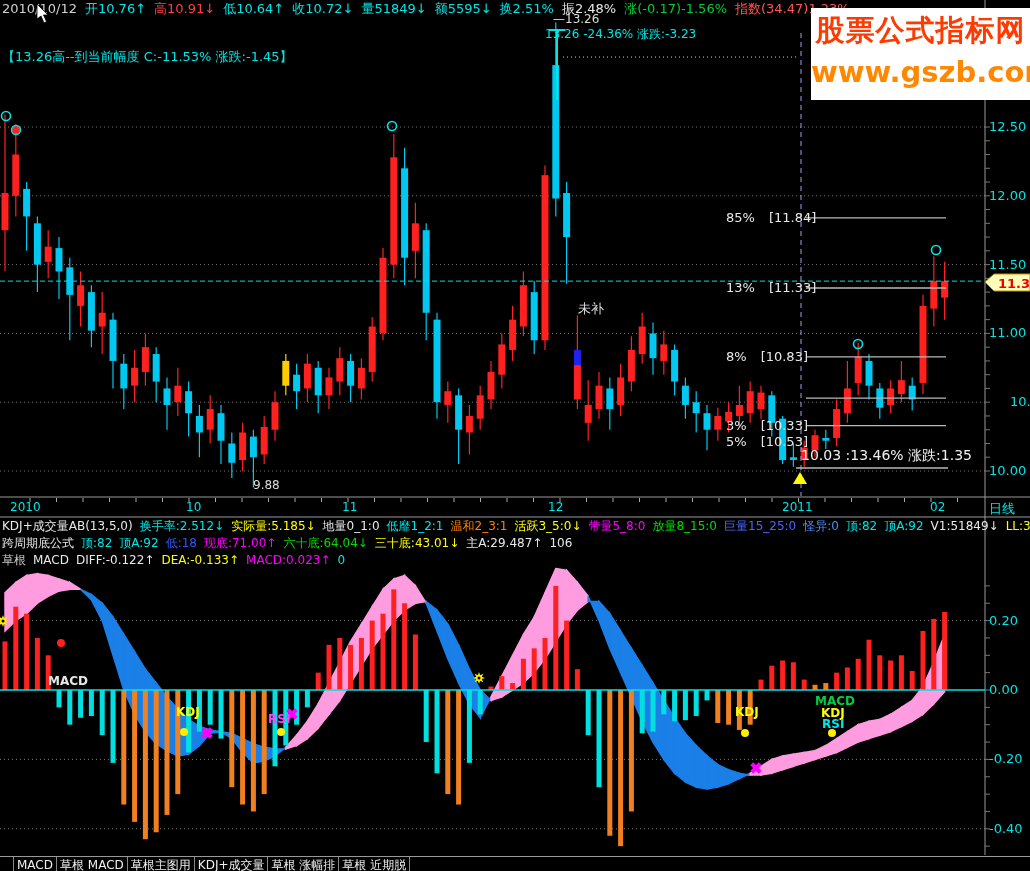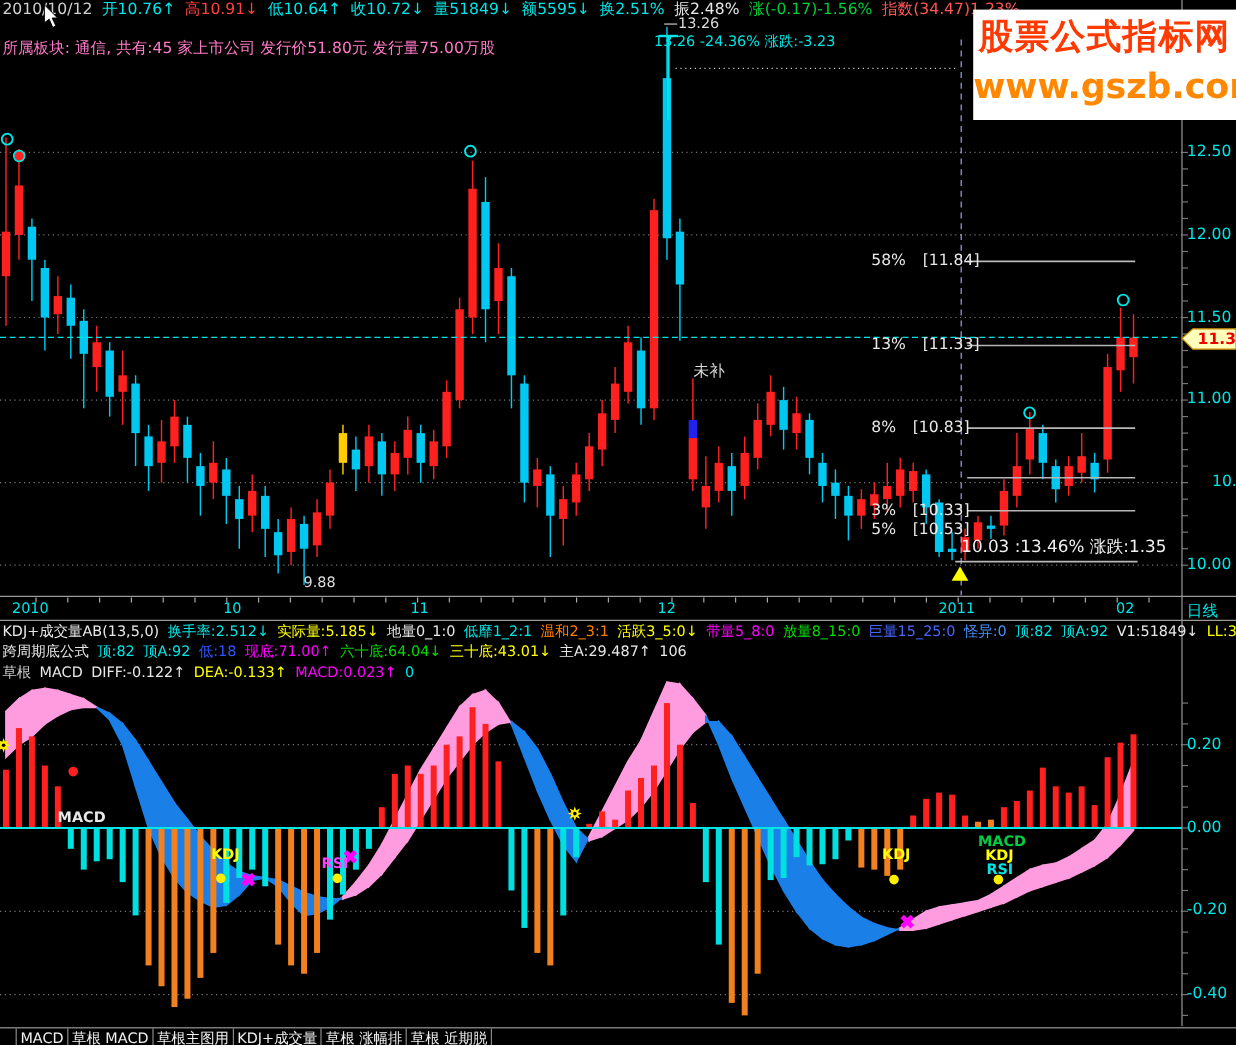--- a/index.html
+++ b/index.html
@@ -523,21 +523,21 @@
         <rect x="-6" y="-2" width="12" height="4" fill="#ff00ff" transform="rotate(45)"></rect>
         <rect x="-6" y="-2" width="12" height="4" fill="#ff00ff" transform="rotate(-45)"></rect>
       </g>
       <g transform="translate(756,768)">
         <rect x="-6" y="-2" width="12" height="4" fill="#ff00ff" transform="rotate(45)"></rect>
         <rect x="-6" y="-2" width="12" height="4" fill="#ff00ff" transform="rotate(-45)"></rect>
       </g>
     </svg>
 
   <div id="hdr1" class="abs hdr" style="left:2px;top:1px;"><span style="color: rgb(208, 208, 208);">2010/10/12</span><span style="color: rgb(0, 229, 229);">开10.76↑</span><span style="color: rgb(255, 64, 64);">高10.91↓</span><span style="color: rgb(0, 229, 229);">低10.64↑</span><span style="color: rgb(0, 229, 229);">收10.72↓</span><span style="color: rgb(0, 229, 229);">量51849↓</span><span style="color: rgb(0, 229, 229);">额5595↓</span><span style="color: rgb(0, 229, 229);">换2.51%</span><span style="color: rgb(232, 232, 232);">振2.48%</span><span style="color: rgb(0, 204, 51);">涨(-0.17)-1.56%</span><span style="color: rgb(255, 85, 85);">指数(34.47)1.23%</span></div>
-  <div id="hdr3" class="abs hdr" style="left:2px;top:33px;"><span style="color: rgb(255, 122, 200);">所属板块: 通信, 共有:45 家上市公司  发行价51.80元  发行量75.00万股</span></div>
+  <div id="hdr4" class="abs hdr" style="left:2px;top:49px;"><span style="color: rgb(0, 229, 229);">【13.26高--到当前幅度 C:-11.53%  涨跌:-1.45】</span></div>
 
   <svg class="abs" style="left:36px;top:4px;" width="14" height="20">
     <polygon points="1,0 1,15 5,12 8,19 10.5,17.5 7.5,11 12,11" fill="#ffffff" stroke="#000" stroke-width="0.8"></polygon>
   </svg>
 
   <div id="watermark" class="abs">
     <div id="wm-title">股票公式指标网</div>
     <div id="wm-url">www.gszb.com</div>
   </div>
 
@@ -570,21 +570,21 @@
       <div class="abs tlabel" style="left: 548px; top: 500px;">12</div>
       <div class="abs tlabel" style="left: 782px; top: 500px;">2011</div>
       <div class="abs tlabel" style="left: 930px; top: 500px;">02</div>
     </div>
   <div id="indicator-rows">
       <div class="abs irow" style="left: 2px; top: 518px;"><span style="color: rgb(232, 232, 232);">KDJ+成交量AB(13,5,0)</span><span style="color: rgb(0, 229, 229);">换手率:2.512↓</span><span style="color: rgb(255, 255, 0);">实际量:5.185↓</span><span style="color: rgb(232, 232, 232);">地量0_1:0</span><span style="color: rgb(0, 229, 229);">低靡1_2:1</span><span style="color: rgb(255, 128, 0);">温和2_3:1</span><span style="color: rgb(255, 255, 0);">活跃3_5:0↓</span><span style="color: rgb(255, 0, 255);">带量5_8:0</span><span style="color: rgb(0, 221, 0);">放量8_15:0</span><span style="color: rgb(72, 102, 255);">巨量15_25:0</span><span style="color: rgb(72, 144, 255);">怪异:0</span><span style="color: rgb(0, 229, 229);">顶:82</span><span style="color: rgb(0, 229, 229);">顶A:92</span><span style="color: rgb(232, 232, 232);">V1:51849↓</span><span style="color: rgb(255, 255, 0);">LL:33651</span></div>
       <div class="abs irow" style="left: 2px; top: 535px;"><span style="color: rgb(232, 232, 232);">跨周期底公式</span><span style="color: rgb(0, 229, 229);">顶:82</span><span style="color: rgb(0, 229, 229);">顶A:92</span><span style="color: rgb(51, 85, 255);">低:18</span><span style="color: rgb(255, 0, 255);">现底:71.00↑</span><span style="color: rgb(0, 221, 0);">六十底:64.04↓</span><span style="color: rgb(255, 255, 0);">三十底:43.01↓</span><span style="color: rgb(232, 232, 232);">主A:29.487↑</span><span style="color: rgb(232, 232, 232);">106</span></div>
       <div class="abs irow" style="left: 2px; top: 552px;"><span style="color: rgb(200, 200, 200);">草根</span><span style="color: rgb(232, 232, 232);">MACD</span><span style="color: rgb(232, 232, 232);">DIFF:-0.122↑</span><span style="color: rgb(255, 255, 0);">DEA:-0.133↑</span><span style="color: rgb(255, 0, 255);">MACD:0.023↑</span><span style="color: rgb(0, 229, 229);">0</span></div>
     </div>
   <div id="pct-labels">
-      <div class="abs pctlabel" style="left: 726px; top: 209.816px;"><span>58%</span><span class="pv">[11.84]</span></div>
+      <div class="abs pctlabel" style="left: 726px; top: 209.816px;"><span>85%</span><span class="pv">[11.84]</span></div>
       <div class="abs pctlabel" style="left: 726px; top: 279.992px;"><span>13%</span><span class="pv">[11.33]</span></div>
       <div class="abs pctlabel" style="left: 726px; top: 348.792px;"><span>8%</span><span class="pv">[10.83]</span></div>
       <div class="abs pctlabel" style="left: 726px; top: 390.072px; margin-top: 44px;"><span>5%</span><span class="pv">[10.53]</span></div>
       <div class="abs pctlabel" style="left: 726px; top: 417.592px;"><span>3%</span><span class="pv">[10.33]</span></div>
     </div>
   <div id="macd-float-labels">
       <div class="abs mlabel" style="left: 48px; top: 674px; color: rgb(232, 232, 232);">MACD</div>
       <div class="abs mlabel" style="left: 176px; top: 705px; color: rgb(255, 255, 0);">KDJ</div>
       <div class="abs mlabel" style="left: 268px; top: 712px; color: rgb(255, 64, 255);">RSI</div>
       <div class="abs mlabel" style="left: 735px; top: 705px; color: rgb(255, 255, 0);">KDJ</div>

